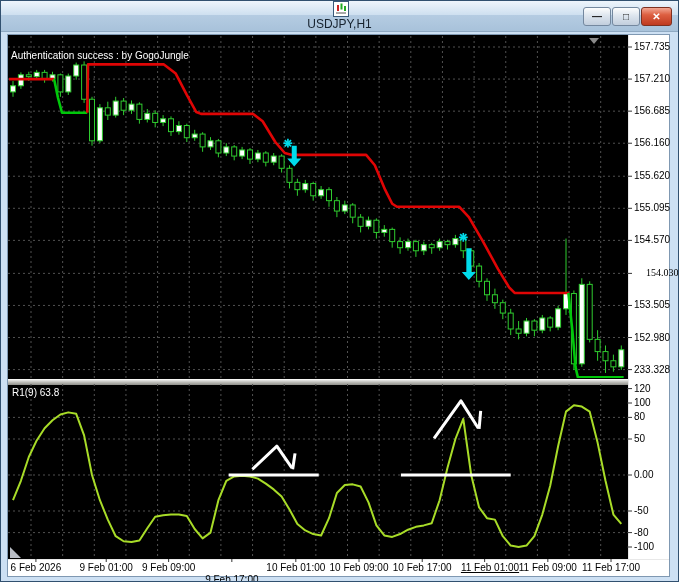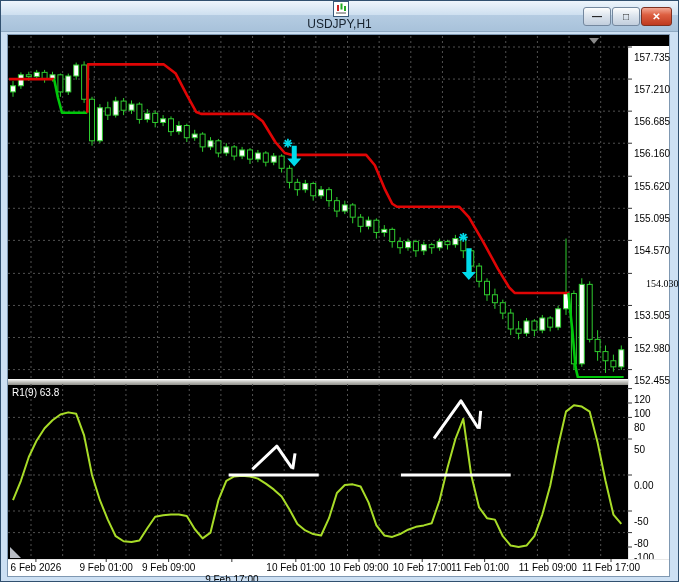--- a/index.html
+++ b/index.html
@@ -13,21 +13,21 @@
     display:flex;align-items:center;justify-content:center;font-size:10px;font-weight:bold;color:#222;
     background:linear-gradient(#fdfdfd,#dde5ee 45%,#c2cedd);box-sizing:border-box;}
   .btn-min{right:67px;width:28px;}
   .btn-max{right:38px;width:28px;}
   .btn-close{right:6px;width:31px;background:linear-gradient(#f2a793,#dd5f41 40%,#bf3a20);color:#fff;border-color:#7e3020;}
   .chart-frame{position:absolute;left:6px;top:33px;width:663px;height:543px;border:1px solid #7f98b2;background:#000;box-sizing:border-box;}
   .main-pane{position:absolute;left:0;top:0;width:619px;height:344px;background:#000;}
   .pane-divider{position:absolute;left:0;top:344px;width:661px;height:6px;
     background:linear-gradient(#e8e8e6,#b9b9b4 50%,#8f8f8a);border-top:1px solid #f5f5f3;box-sizing:border-box;}
   .osc-pane{position:absolute;left:0;top:350px;width:619px;height:174px;background:#000;}
-  .price-axis{position:absolute;left:620px;top:0;width:41px;height:524px;background:#fff;border-left:1px solid #e8e8e8;box-sizing:border-box;margin-top:11px;}
+  .price-axis{position:absolute;left:620px;top:0;width:41px;height:524px;background:#fff;border-left:1px solid #e8e8e8;box-sizing:border-box;}
   .time-axis{position:absolute;left:0;top:524px;width:661px;height:17px;background:#fff;border-top:1px solid #e8e8e8;box-sizing:border-box;}
   .axis-label{position:absolute;font-size:10px;color:#000;white-space:nowrap;}
   .overlay-svg{position:absolute;left:0;top:0;width:679px;height:582px;pointer-events:none;z-index:5;}
   .chart-text{position:absolute;z-index:6;color:#fff;font-size:10px;white-space:nowrap;display:flex;align-items:center;gap:4px;}
   .dd{font-size:7px;line-height:10px;}
 </style>
 </head>
 <body>
 
 <div class="window">
@@ -60,44 +60,47 @@
         <span class="axis-label" style="left: 5px; top: 6px;">157.735</span>
         <span class="axis-label" style="left: 5px; top: 38.0775px;">157.210</span>
         <span class="axis-label" style="left: 5px; top: 70.155px;">156.685</span>
         <span class="axis-label" style="left: 5px; top: 102.233px;">156.160</span>
         <span class="axis-label" style="left: 5px; top: 135.226px;">155.620</span>
         <span class="axis-label" style="left: 5px; top: 167.304px;">155.095</span>
         <span class="axis-label" style="left: 5px; top: 199.381px;">154.570</span>
         <span class="axis-label" style="left: 17px; top: 232.375px; font-family: Liberation Serif, serif;">154.030</span>
         <span class="axis-label" style="left: 5px; top: 264.453px;">153.505</span>
         <span class="axis-label" style="left: 5px; top: 296.531px;">152.980</span>
-        <span class="axis-label" style="left: 5px; top: 328.608px;">152.455</span>
+        <span class="axis-label" style="left: 5px; top: 328.608px;">233.328</span>
         <span class="axis-label" style="left: 5px; top: 347.6px;">120</span>
         <span class="axis-label" style="left: 5px; top: 362px;">100</span>
         <span class="axis-label" style="left: 5px; top: 376.4px;">80</span>
         <span class="axis-label" style="left: 5px; top: 398px;">50</span>
         <span class="axis-label" style="left: 5px; top: 434px;">0.00</span>
         <span class="axis-label" style="left: 5px; top: 470px;">-50</span>
         <span class="axis-label" style="left: 5px; top: 491.6px;">-80</span>
         <span class="axis-label" style="left: 5px; top: 506px;">-100</span>
       </div>
     <div class="time-axis" id="time-axis">
         <span class="axis-label" style="left: 27.91px; top: 2px; transform: translateX(-50%);">6 Feb 2026</span>
         <span class="axis-label" style="left: 98.22px; top: 2px; transform: translateX(-50%);">9 Feb 01:00</span>
         <span class="axis-label" style="left: 160.63px; top: 2px; transform: translateX(-50%);">9 Feb 09:00</span>
         <span class="axis-label" style="left: 223.83px; top: 2px; transform: translateX(-50%); margin-top: 12px;">9 Feb 17:00</span>
         <span class="axis-label" style="left: 287.82px; top: 2px; transform: translateX(-50%);">10 Feb 01:00</span>
         <span class="axis-label" style="left: 351.02px; top: 2px; transform: translateX(-50%);">10 Feb 09:00</span>
         <span class="axis-label" style="left: 414.22px; top: 2px; transform: translateX(-50%);">10 Feb 17:00</span>
-        <span class="axis-label" style="left: 472px; top: 2px; transform: translateX(-50%);">11 Feb 01:00</span>
+        <span class="axis-label" style="left: 482px; top: 2px; transform: translateX(-50%); text-decoration: underline;">11 Feb 01:00</span>
         <span class="axis-label" style="left: 539.83px; top: 2px; transform: translateX(-50%);">11 Feb 09:00</span>
         <span class="axis-label" style="left: 603.03px; top: 2px; transform: translateX(-50%);">11 Feb 17:00</span>
       </div>
   </div>
 
+  <div class="chart-text" style="left:10px;top:49px;">
+    <span>Authentication success : by GogoJungle</span>
+  </div>
   <div class="chart-text" style="left:11px;top:386px;">
     <span>R1(9) 63.8</span>
   </div>
 
   <svg class="overlay-svg" id="overlay" width="679" height="582">
       <defs>
         <clipPath id="mc">
           <rect x="7" y="35" width="619" height="342"></rect>
         </clipPath>
         <clipPath id="oc">

